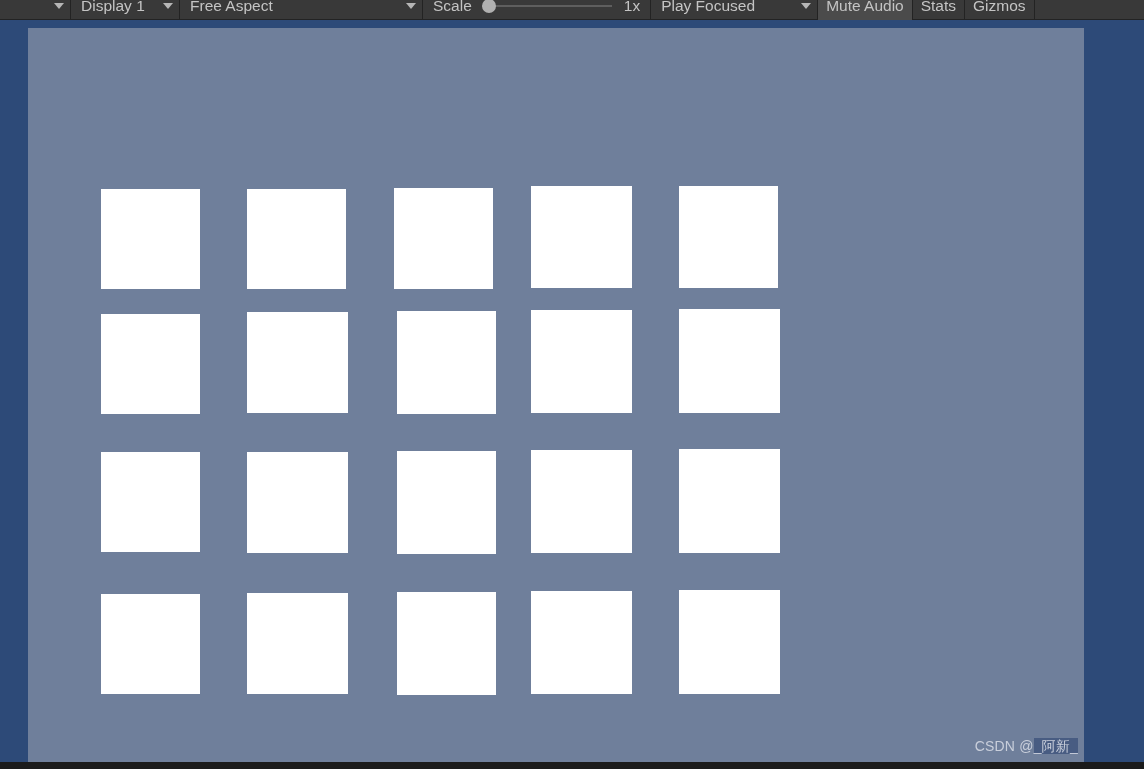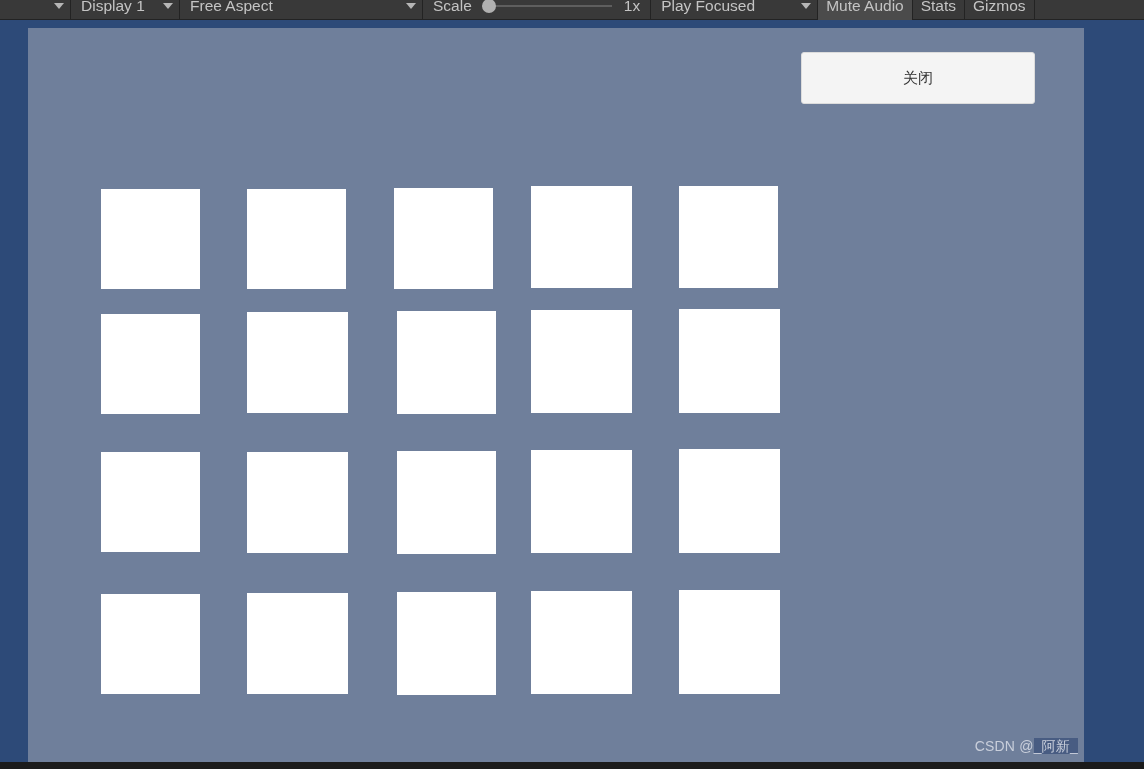--- a/index.html
+++ b/index.html
@@ -230,23 +230,20 @@
         <div class="card" style="left: 369px; top: 423px; width: 99px; height: 103px; background: rgb(255, 255, 255);"></div>
         <div class="card" style="left: 503px; top: 422px; width: 101px; height: 103px; background: rgb(255, 255, 255);"></div>
         <div class="card" style="left: 651px; top: 421px; width: 101px; height: 104px; background: rgb(255, 255, 255);"></div>
         <div class="card" style="left: 73px; top: 566px; width: 99px; height: 100px; background: rgb(255, 255, 255);"></div>
         <div class="card" style="left: 219px; top: 565px; width: 101px; height: 101px; background: rgb(255, 255, 255);"></div>
         <div class="card" style="left: 369px; top: 564px; width: 99px; height: 103px; background: rgb(255, 255, 255);"></div>
         <div class="card" style="left: 503px; top: 563px; width: 101px; height: 103px; background: rgb(255, 255, 255);"></div>
         <div class="card" style="left: 651px; top: 562px; width: 101px; height: 104px; background: rgb(255, 255, 255);"></div>
       </div>
 
-    <div class="close-btn" style="background: rgb(244, 244, 244); color: rgb(50, 50, 50);">
-      <span>关闭</span>
-    </div>
 
     <div class="watermark">
       <span>CSDN @</span><span class="hl">_阿新_</span>
     </div>
   </div>
 
   <div class="toolbar">
 
     <div class="tb-item tb-spacer-dd">
       <span class="caret"></span>

